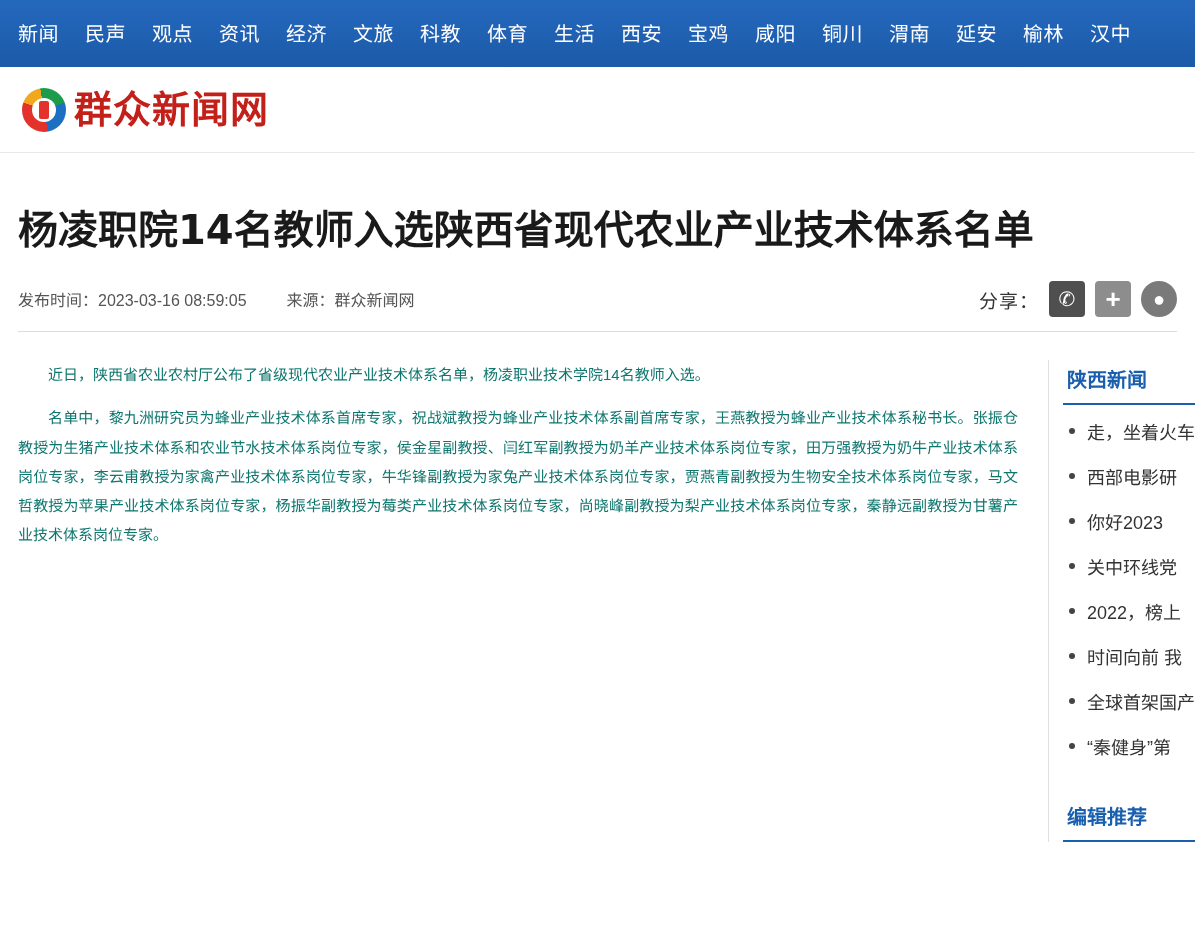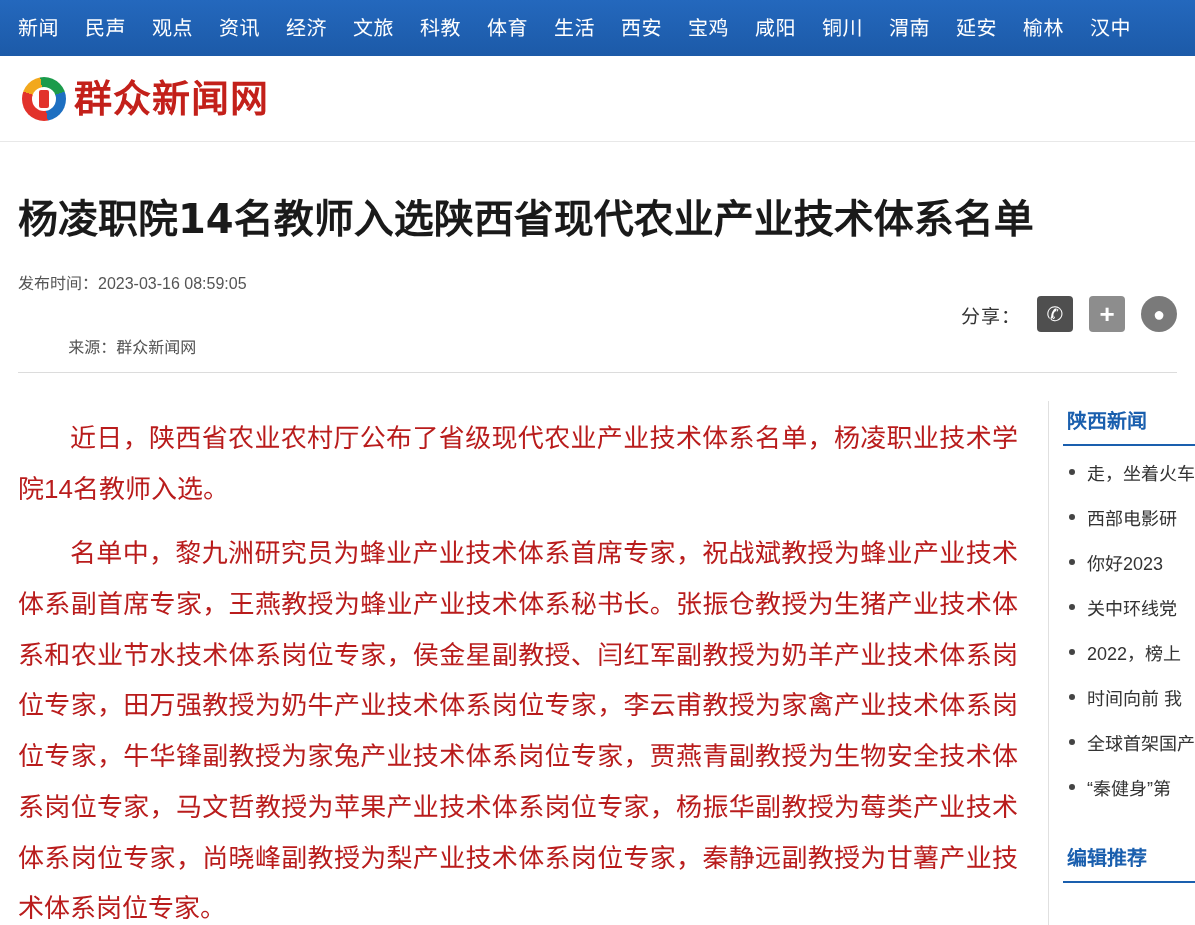--- a/index.html
+++ b/index.html
@@ -10,21 +10,21 @@
     width: 1195px;
     height: 925px;
     overflow: hidden;
     background: #ffffff;
     font-family: "Liberation Sans", "DejaVu Sans", sans-serif;
     color: #222;
   }
 
   
   .topnav {
-    height: 56px;
+    height: 67px;
     background: #1f5fb0;
     background: linear-gradient(180deg, #2468bd 0%, #1c5aa8 100%);
     display: flex;
     align-items: center;
     padding: 0 8px;
     overflow: hidden;
     white-space: nowrap;
   }
   .topnav a {
     color: #ffffff;
@@ -109,27 +109,27 @@
 
   .metabar {
     display: flex;
     align-items: center;
     margin-top: 26px;
     padding-bottom: 14px;
     border-bottom: 1px solid #dcdcdc;
     font-size: 16px;
     color: #555;
   }
-  .meta-left { display: flex; align-items: center; gap: 40px; flex-direction: column; }
+  .meta-left { display: flex; align-items: center; gap: 40px; }
   .meta-item { white-space: nowrap; }
   .meta-right {
     margin-left: auto;
     display: flex;
     align-items: center;
-    gap: 16px;
+    gap: 10px;
   }
   .share-label { font-size: 19px; color: #333; letter-spacing: 1px; }
   .share-ico {
     width: 36px; height: 36px;
     display: inline-flex;
     align-items: center;
     justify-content: center;
     border-radius: 4px;
     color: #fff;
     font-size: 20px;
@@ -142,24 +142,24 @@
   .columns {
     display: flex;
     gap: 30px;
     margin-top: 28px;
   }
   .article-col {
     width: 1000px;
     flex: none;
   }
   .article-col p {
-    font-size: 26px;
+    font-size: 15px;
     line-height: 1.95;
-    color: #b91c1c;
-    margin: 12px 0 14px 0;
+    color: #0f766e;
+    margin: 0 0 14px 0;
     text-indent: 2em;
     text-align: justify;
   }
 
   .side-col {
     width: 160px;
     flex: none;
     border-left: 1px solid #e0e0e0;
     padding-left: 14px;
     box-sizing: border-box;

